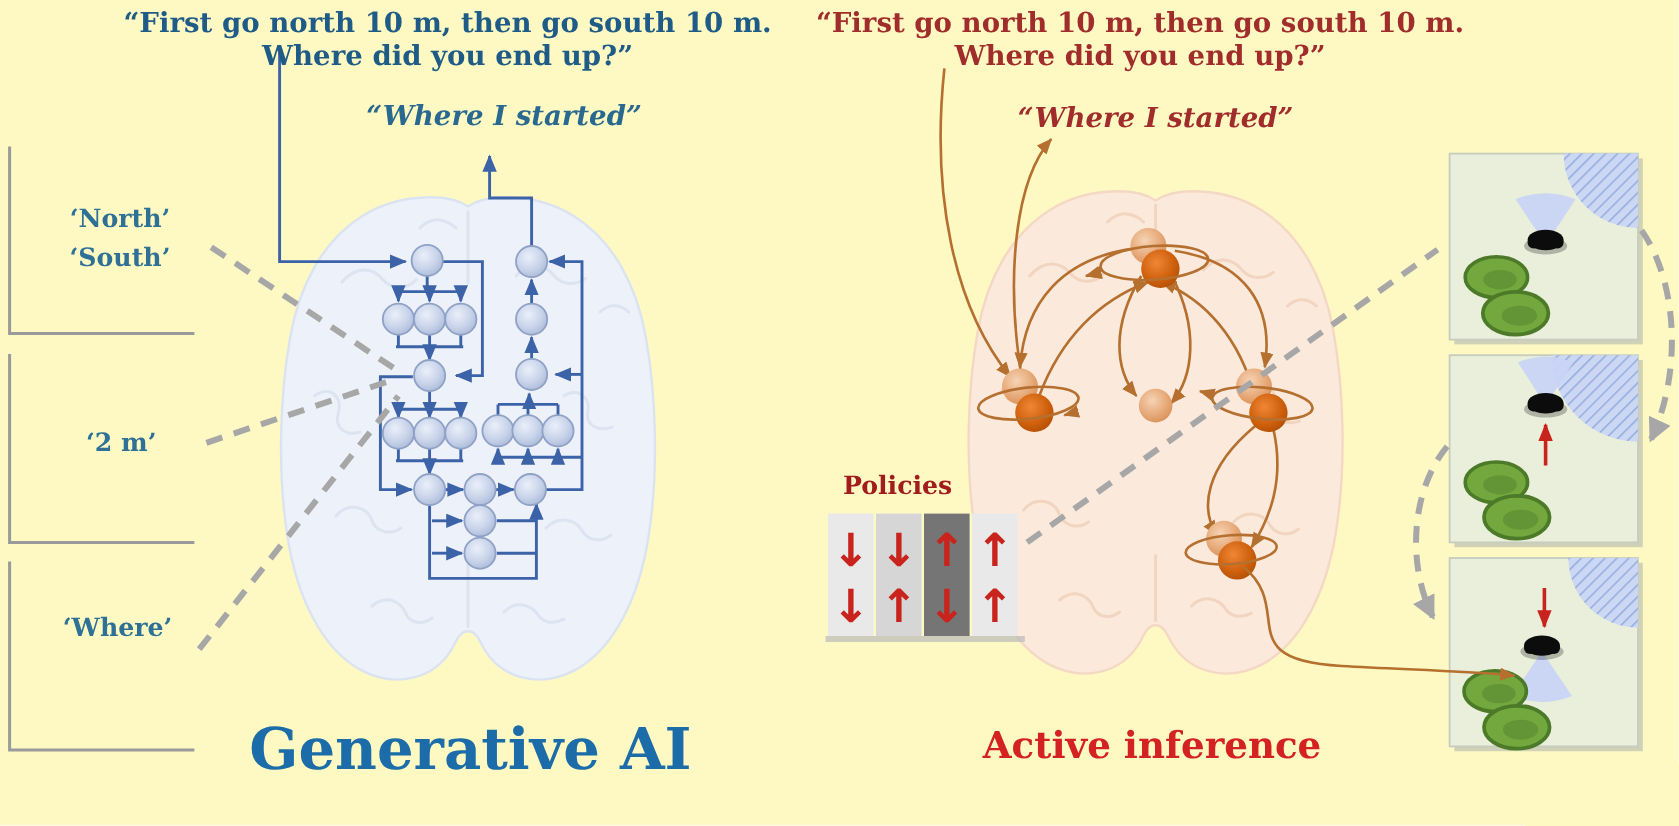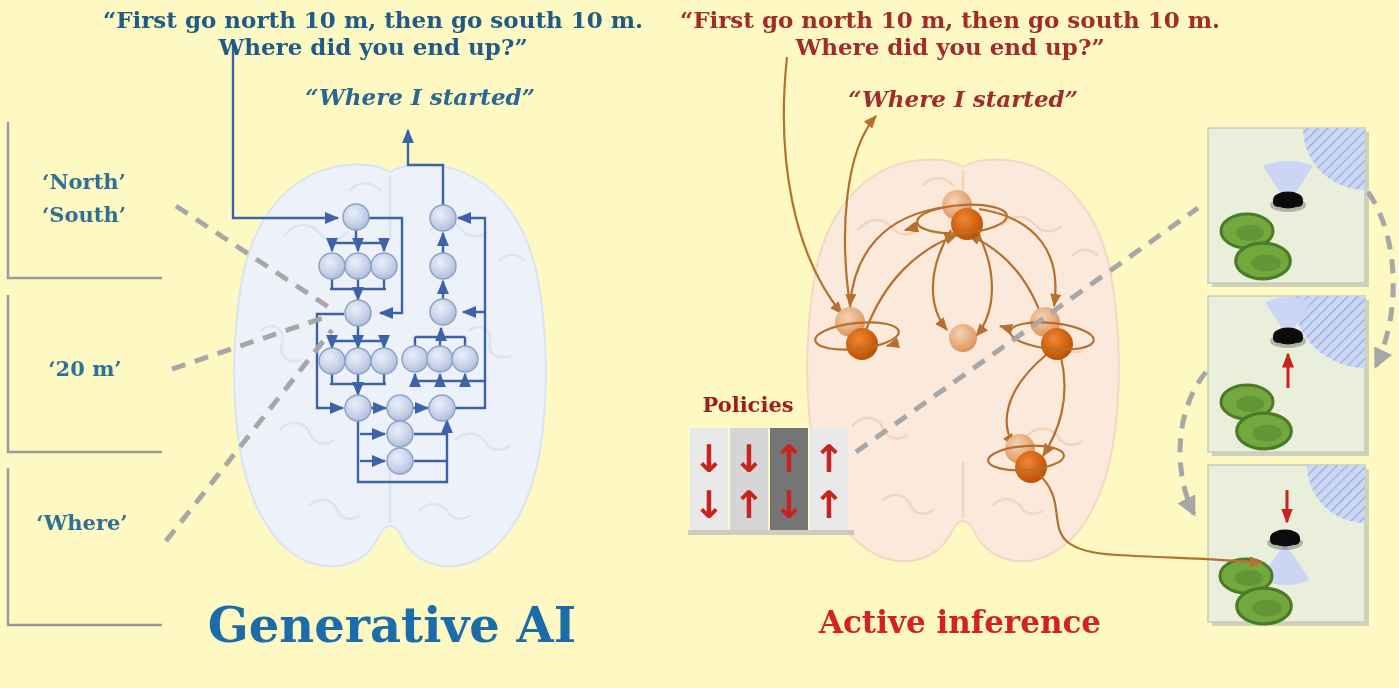--- a/index.html
+++ b/index.html
@@ -4,21 +4,21 @@
 <style>
   html,body{margin:0;padding:0;background:#fff;}
   .canvas{position:relative;width:1399px;height:688px;background:#fef9c3;overflow:hidden;
           font-family:"DejaVu Serif",serif;}
   svg{position:absolute;left:0;top:0;}
   .txt{position:absolute;white-space:nowrap;transform:translateX(-50%);font-weight:bold;}
   .qL{color:#1e5b86;font-size:23px;}
   .ansL{color:#29688f;font-size:23px;font-style:italic;}
   .qR{color:#a02c2c;font-size:23px;}
   .ansR{color:#a02c2c;font-size:23px;font-style:italic;}
-  .wordlabel{color:#2f7096;font-size:21px;}
+  .wordlabel{color:#2f7096;font-size:21px;margin-left:16px;}
   .titleL{color:#1b6ca8;font-size:48px;}
   .titleR{color:#d42222;font-size:31px;}
   .polLabel{color:#a11d1d;font-size:21px;}
   .polArrow{position:absolute;width:40px;text-align:center;font-family:"DejaVu Sans",sans-serif;
             font-weight:bold;color:#c9231d;font-size:38px;line-height:46px;}
   .credit{position:absolute;right:3px;top:657px;font-family:"Liberation Sans",sans-serif;
           font-weight:bold;font-size:17px;color:#111;letter-spacing:0px;}
   .brainL{fill:#edf1f9;stroke:#dbe3f1;stroke-width:2;}
   .brainR{fill:#fbe9dc;stroke:#f4d8c3;stroke-width:2;}
   .sqL{stroke:#dce4f2;}
@@ -278,21 +278,21 @@
 
   <path class="onet" d="M 1036,472 C 1080,508 1024,550 1118,555 C 1170,558 1222,559 1262,563" marker-end="url(#mO)"></path>
 </svg>
 
 <div class="txt qL" style="left:373px;top:6px;">“First go north 10 m, then go south 10 m.</div>
 <div class="txt qL" style="left:373px;top:33px;">Where did you end up?”</div>
 <div class="txt ansL" style="left:420px;top:83px;">“Where I started”</div>
 
 <div class="txt wordlabel" style="left:84px;top:169px;">‘North’</div>
 <div class="txt wordlabel" style="left:84px;top:202px;">‘South’</div>
-<div class="txt wordlabel" style="left:85px;top:356px;">‘20 m’</div>
+<div class="txt wordlabel" style="left:85px;top:356px;">‘2 m’</div>
 <div class="txt wordlabel" style="left:82px;top:510px;">‘Where’</div>
 
 <div class="txt titleL" style="left:392px;top:597px;">Generative AI</div>
 
 <div class="txt qR" style="left:950px;top:6px;">“First go north 10 m, then go south 10 m.</div>
 <div class="txt qR" style="left:950px;top:33px;">Where did you end up?”</div>
 <div class="txt ansR" style="left:963px;top:85px;">“Where I started”</div>
 
 <div class="txt polLabel" style="left:748px;top:392px;">Policies</div>
 

